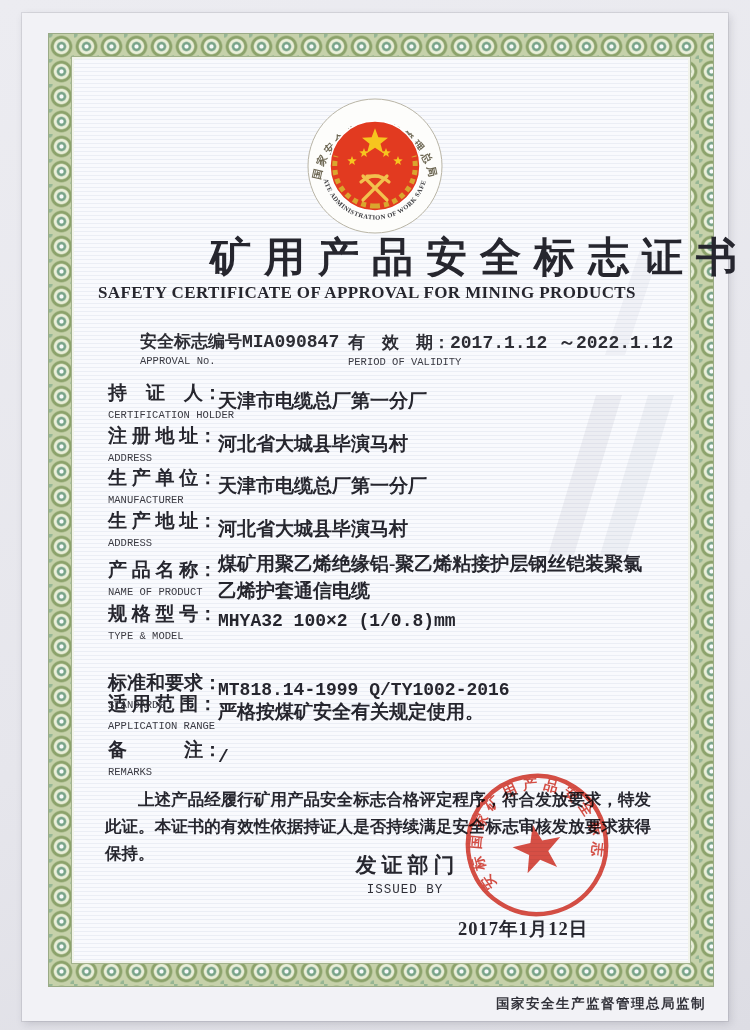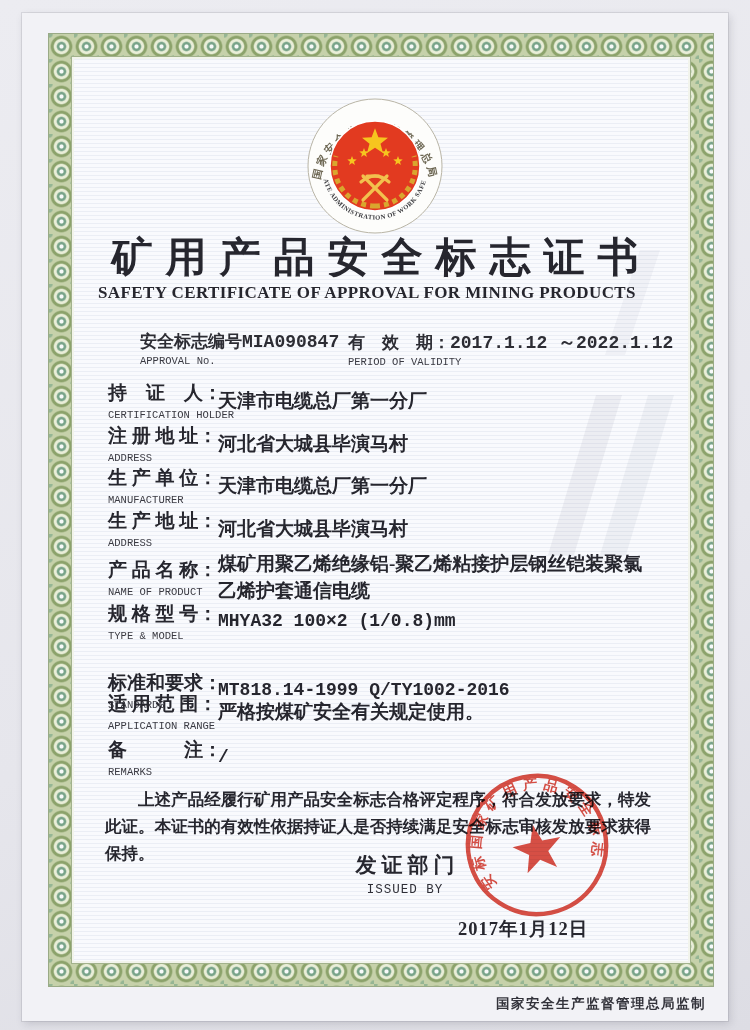--- a/index.html
+++ b/index.html
@@ -45,21 +45,21 @@
   }
   
   .smudge{position:absolute;z-index:1;}
   
   .content{position:absolute;inset:0;z-index:2;}
 
   .emblem{position:absolute;left:305px;top:96px;width:140px;height:140px;}
 
   .title-cn{
     position:absolute;left:0;right:0;top:230px;
-    text-align:center;font-size:41px;font-weight:700;
+    text-align:right;font-size:41px;font-weight:700;
     letter-spacing:13px;padding-left:13px;color:#26262e;
   }
   .title-en{
     position:absolute;left:0;right:16px;top:283px;
     text-align:center;font-size:17px;font-weight:700;letter-spacing:.4px;color:#26262e;
   }
   .mono{font-family:"Liberation Mono","DejaVu Sans Mono",monospace;}
 
   .approval-left{position:absolute;left:140px;top:330px;}
   .approval-right{position:absolute;left:348px;top:330px;}

